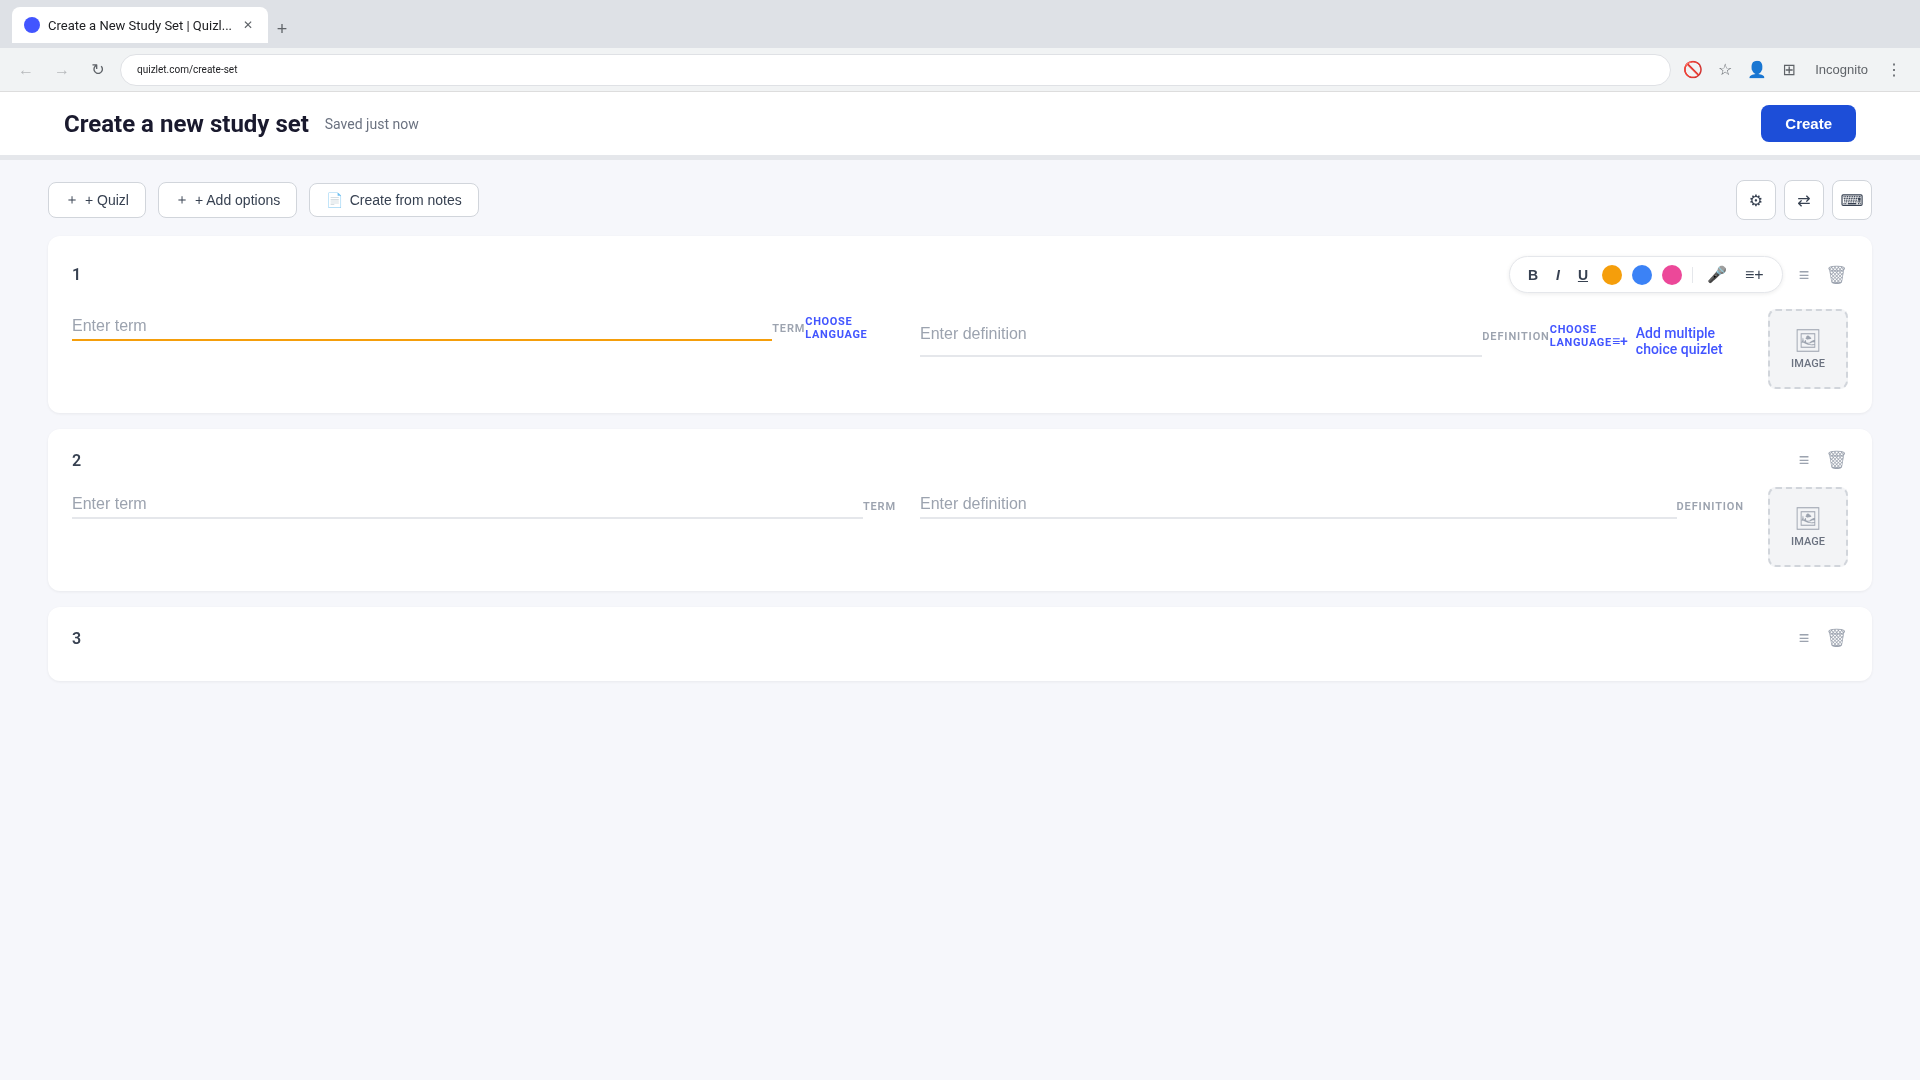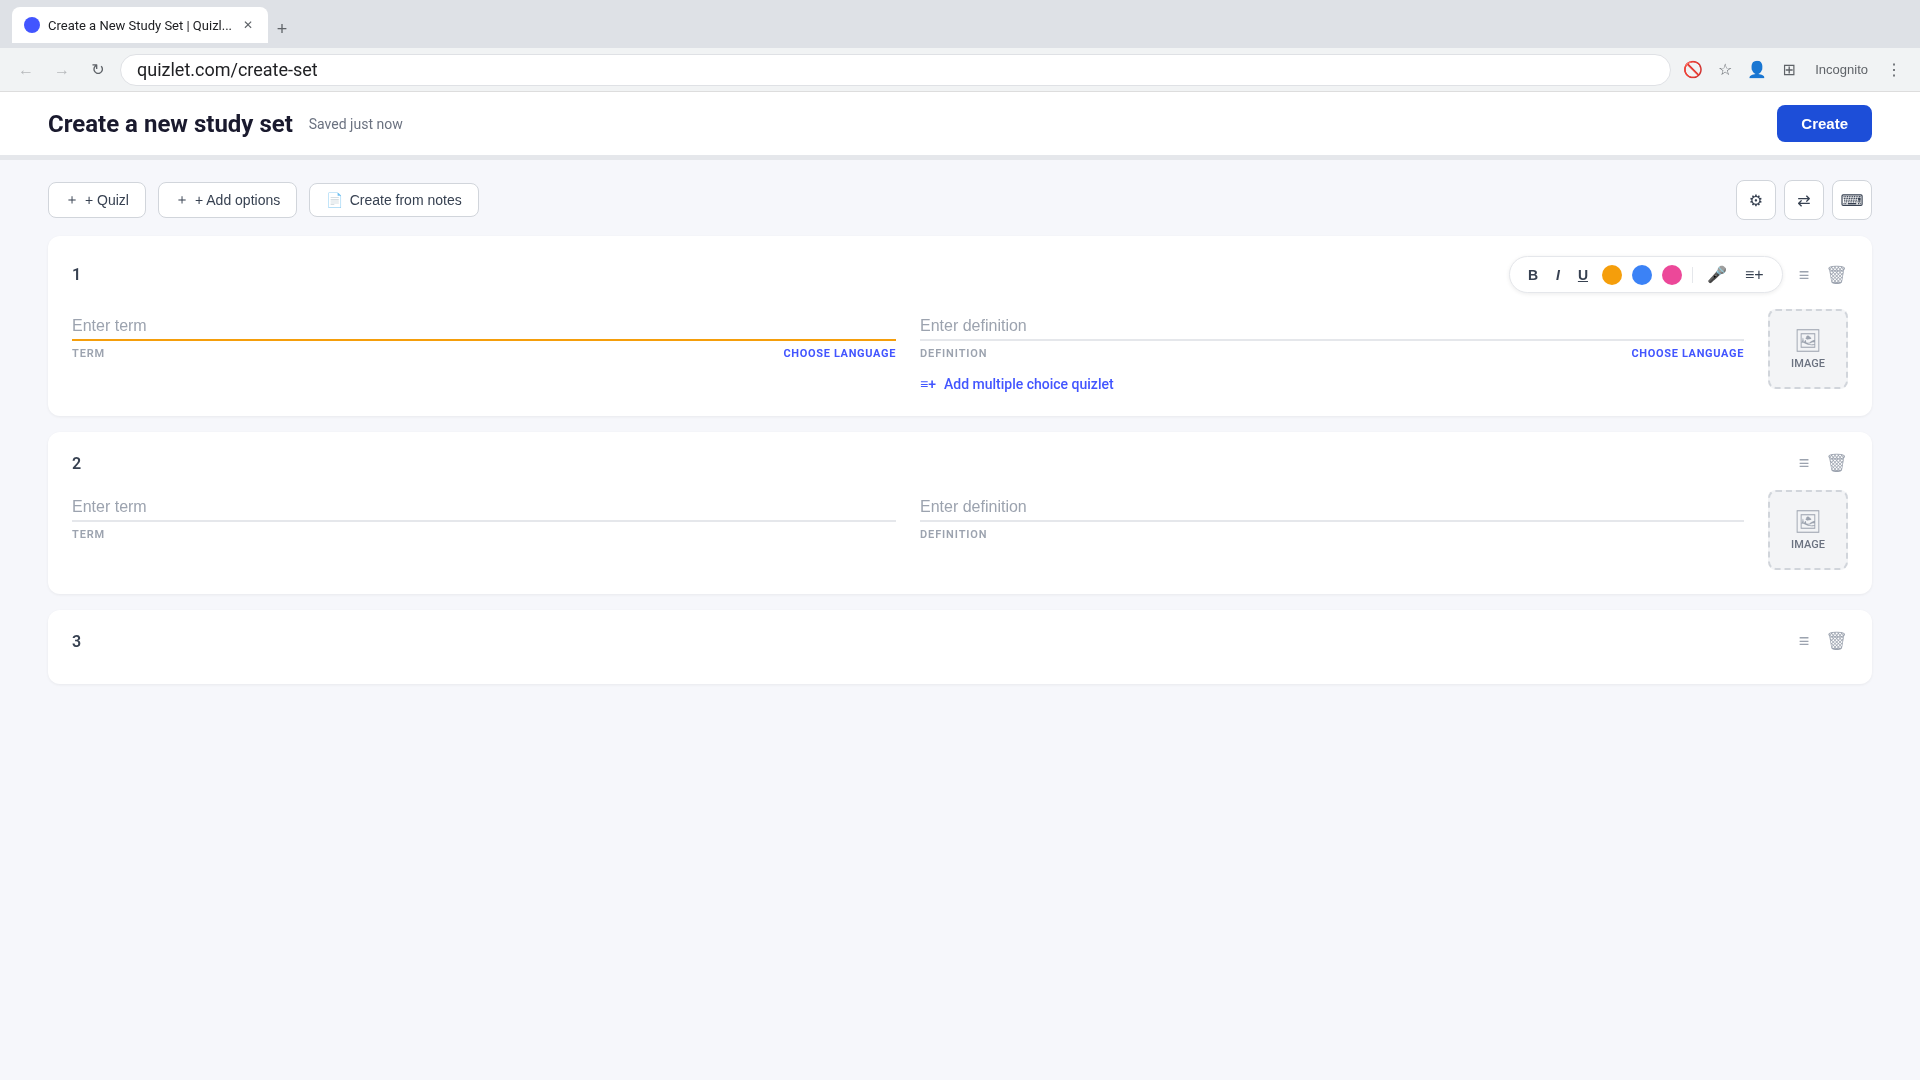--- a/index.html
+++ b/index.html
@@ -10,27 +10,27 @@
     .browser-tabs { display: flex; align-items: flex-end; height: 100%; }
     .browser-tab { background: #fff; border-radius: 8px 8px 0 0; padding: 0 12px; height: 36px; display: flex; align-items: center; gap: 8px; font-size: 13px; color: #202124; min-width: 200px; }
     .tab-favicon { width: 16px; height: 16px; background: #4255ff; border-radius: 50%; }
     .tab-close { margin-left: auto; width: 16px; height: 16px; display: flex; align-items: center; justify-content: center; border-radius: 50%; cursor: pointer; color: #5f6368; font-size: 12px; }
     .new-tab-btn { width: 28px; height: 28px; border-radius: 50%; display: flex; align-items: center; justify-content: center; color: #5f6368; font-size: 18px; cursor: pointer; border: none; background: transparent; }
 
     
     .browser-nav { background: #f1f3f4; height: 44px; display: flex; align-items: center; padding: 0 12px; gap: 8px; border-bottom: 1px solid #ddd; }
     .nav-btn { background: transparent; border: none; width: 28px; height: 28px; border-radius: 50%; cursor: pointer; display: flex; align-items: center; justify-content: center; color: #5f6368; font-size: 16px; }
     .nav-btn.disabled { opacity: 0.4; cursor: default; }
-    .address-bar { flex: 1; background: #fff; border: 1px solid #dfe1e5; border-radius: 20px; height: 32px; display: flex; align-items: center; padding: 0 16px; font-size: 18px; color: #202124; }
+    .address-bar { flex: 1; background: #fff; border: 1px solid #dfe1e5; border-radius: 20px; height: 32px; display: flex; align-items: center; padding: 0 16px; font-size: 10px; color: #202124; }
     .nav-right { display: flex; align-items: center; gap: 4px; }
     .nav-icon-btn { background: transparent; border: none; width: 28px; height: 28px; border-radius: 50%; cursor: pointer; display: flex; align-items: center; justify-content: center; color: #5f6368; font-size: 16px; }
     .incognito-badge { background: transparent; border: none; font-size: 13px; color: #5f6368; cursor: pointer; padding: 4px 8px; border-radius: 4px; }
 
     
-    .app-header { background: #fff; border-bottom: 1px solid #e5e7eb; padding: 0 48px; height: 64px; display: flex; align-items: center; justify-content: space-between; }
+    .app-header { background: #fff; border-bottom: 1px solid #e5e7eb; padding: 0 64px; height: 64px; display: flex; align-items: center; justify-content: space-between; }
     .app-header-left { display: flex; align-items: center; gap: 16px; }
     .app-title { font-size: 24px; font-weight: 700; color: #1a1a2e; }
     .saved-status { font-size: 14px; color: #6b7280; text-align: right; }
     .create-btn { background: #1d4ed8; color: #fff; border: none; border-radius: 8px; padding: 10px 24px; font-size: 15px; font-weight: 600; cursor: pointer; }
 
     
     .toolbar-area { padding: 20px 48px 16px; display: flex; align-items: center; gap: 12px; }
     .toolbar-btn { background: #fff; border: 1.5px solid #d1d5db; border-radius: 8px; padding: 8px 16px; font-size: 14px; font-weight: 500; color: #374151; cursor: pointer; display: flex; align-items: center; gap: 6px; }
     .toolbar-right { margin-left: auto; display: flex; align-items: center; gap: 8px; }
     .icon-btn { background: #fff; border: 1.5px solid #d1d5db; border-radius: 8px; width: 40px; height: 40px; display: flex; align-items: center; justify-content: center; cursor: pointer; color: #374151; }
@@ -49,21 +49,21 @@
     .color-dot.yellow { background: #f59e0b; }
     .color-dot.blue { background: #3b82f6; }
     .color-dot.pink { background: #ec4899; }
     .format-sep { width: 1px; height: 16px; background: #e5e7eb; }
     .format-mic { background: transparent; border: none; cursor: pointer; color: #374151; font-size: 16px; padding: 2px 4px; }
     .format-more { background: transparent; border: none; cursor: pointer; color: #374151; font-size: 16px; padding: 2px 4px; }
     .card-drag { color: #9ca3af; cursor: grab; font-size: 18px; }
     .card-delete { background: transparent; border: none; cursor: pointer; color: #9ca3af; font-size: 18px; }
 
     .card-body { display: grid; grid-template-columns: 1fr 1fr auto; gap: 24px; align-items: start; }
-    .field-group { display: flex; flex-direction: column; }
+    .field-group { display: flex; flex-direction: row; }
     .field-input { border: none; border-bottom: 2px solid #e5e7eb; padding: 8px 0 4px; font-size: 16px; color: #1a1a2e; outline: none; background: transparent; width: 100%; }
     .field-input.active { border-bottom-color: #f59e0b; }
     .field-input::placeholder { color: #9ca3af; }
     .field-meta { display: flex; justify-content: space-between; align-items: center; margin-top: 6px; }
     .field-label { font-size: 11px; font-weight: 600; color: #9ca3af; letter-spacing: 0.08em; text-transform: uppercase; }
     .choose-language { font-size: 11px; font-weight: 700; color: #4255ff; letter-spacing: 0.06em; text-transform: uppercase; cursor: pointer; }
 
     .add-mc { display: flex; align-items: center; gap: 8px; color: #4255ff; font-size: 14px; font-weight: 500; cursor: pointer; margin-top: 16px; }
 
     .image-btn { background: #f3f4f6; border: 2px dashed #d1d5db; border-radius: 8px; width: 80px; height: 80px; display: flex; flex-direction: column; align-items: center; justify-content: center; gap: 4px; cursor: pointer; font-size: 11px; color: #6b7280; font-weight: 500; }

